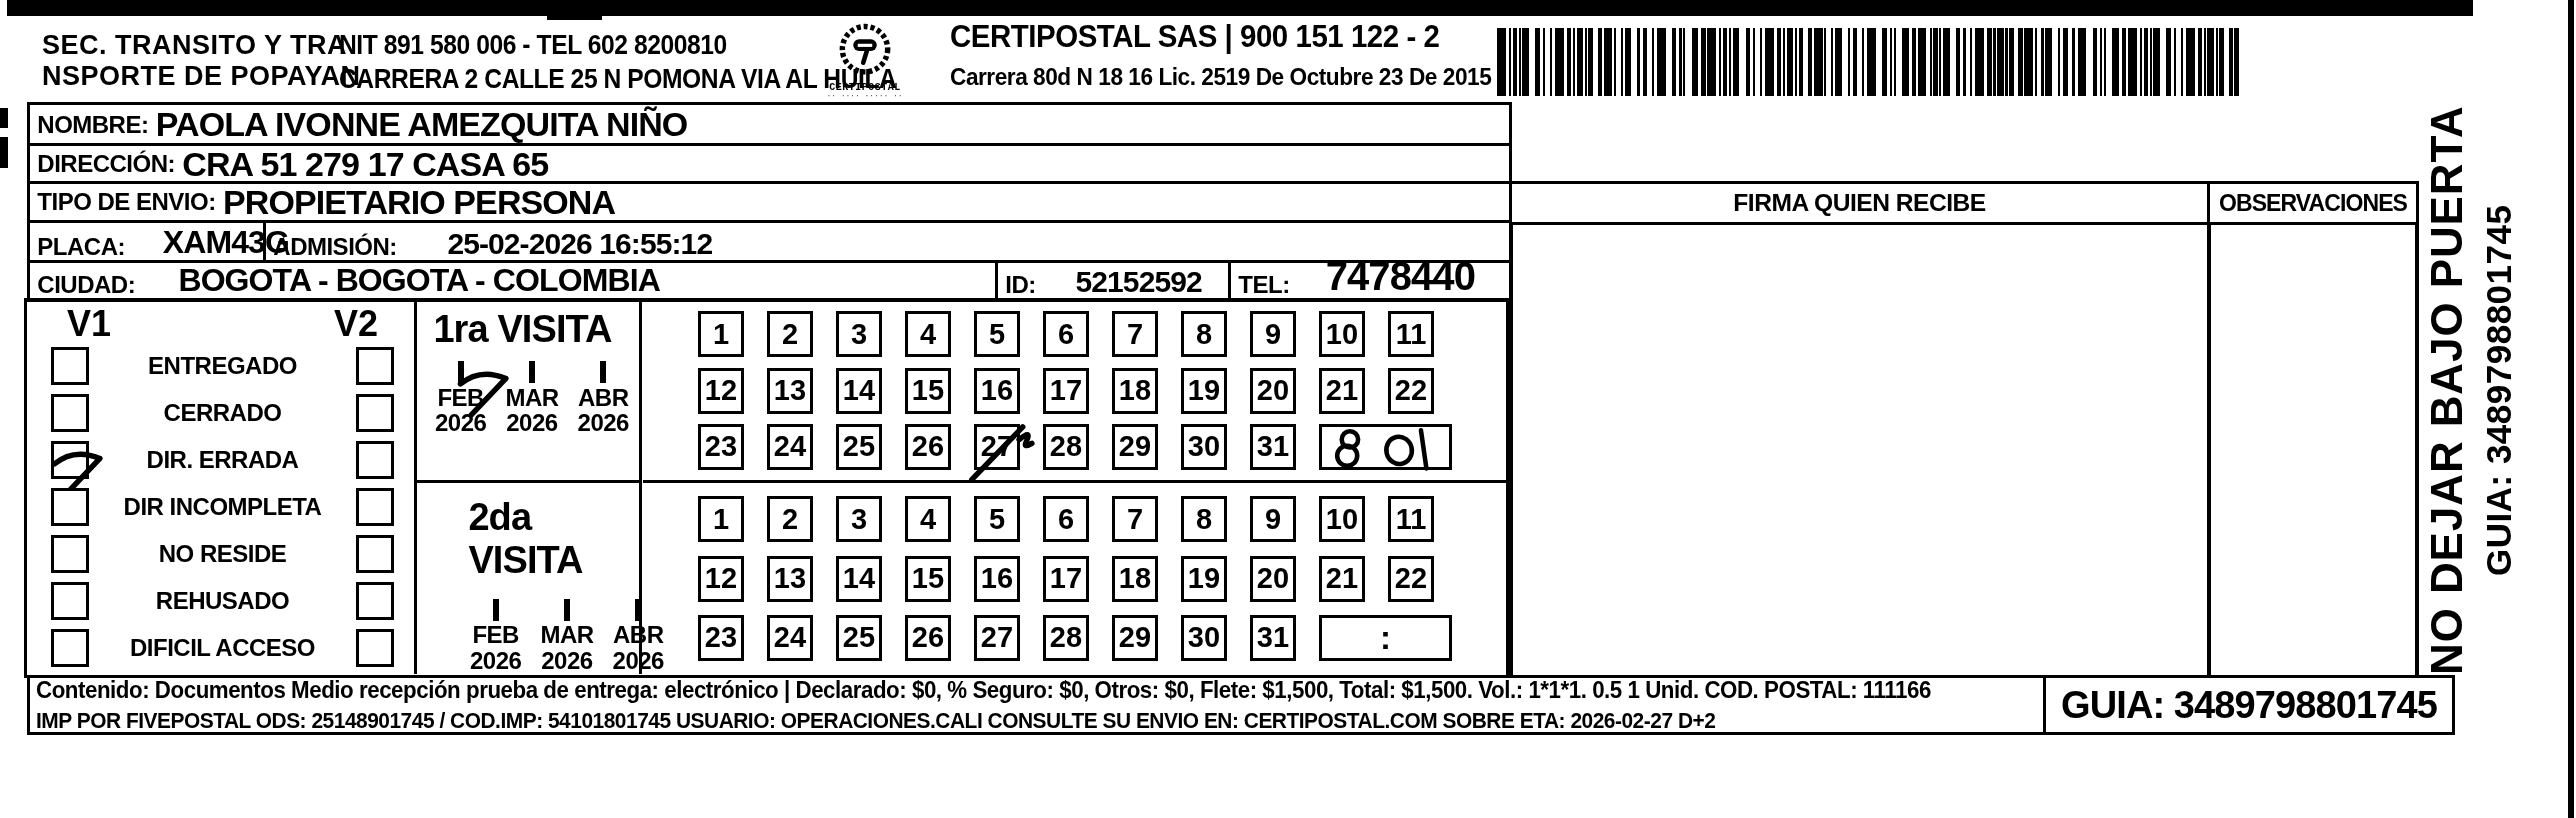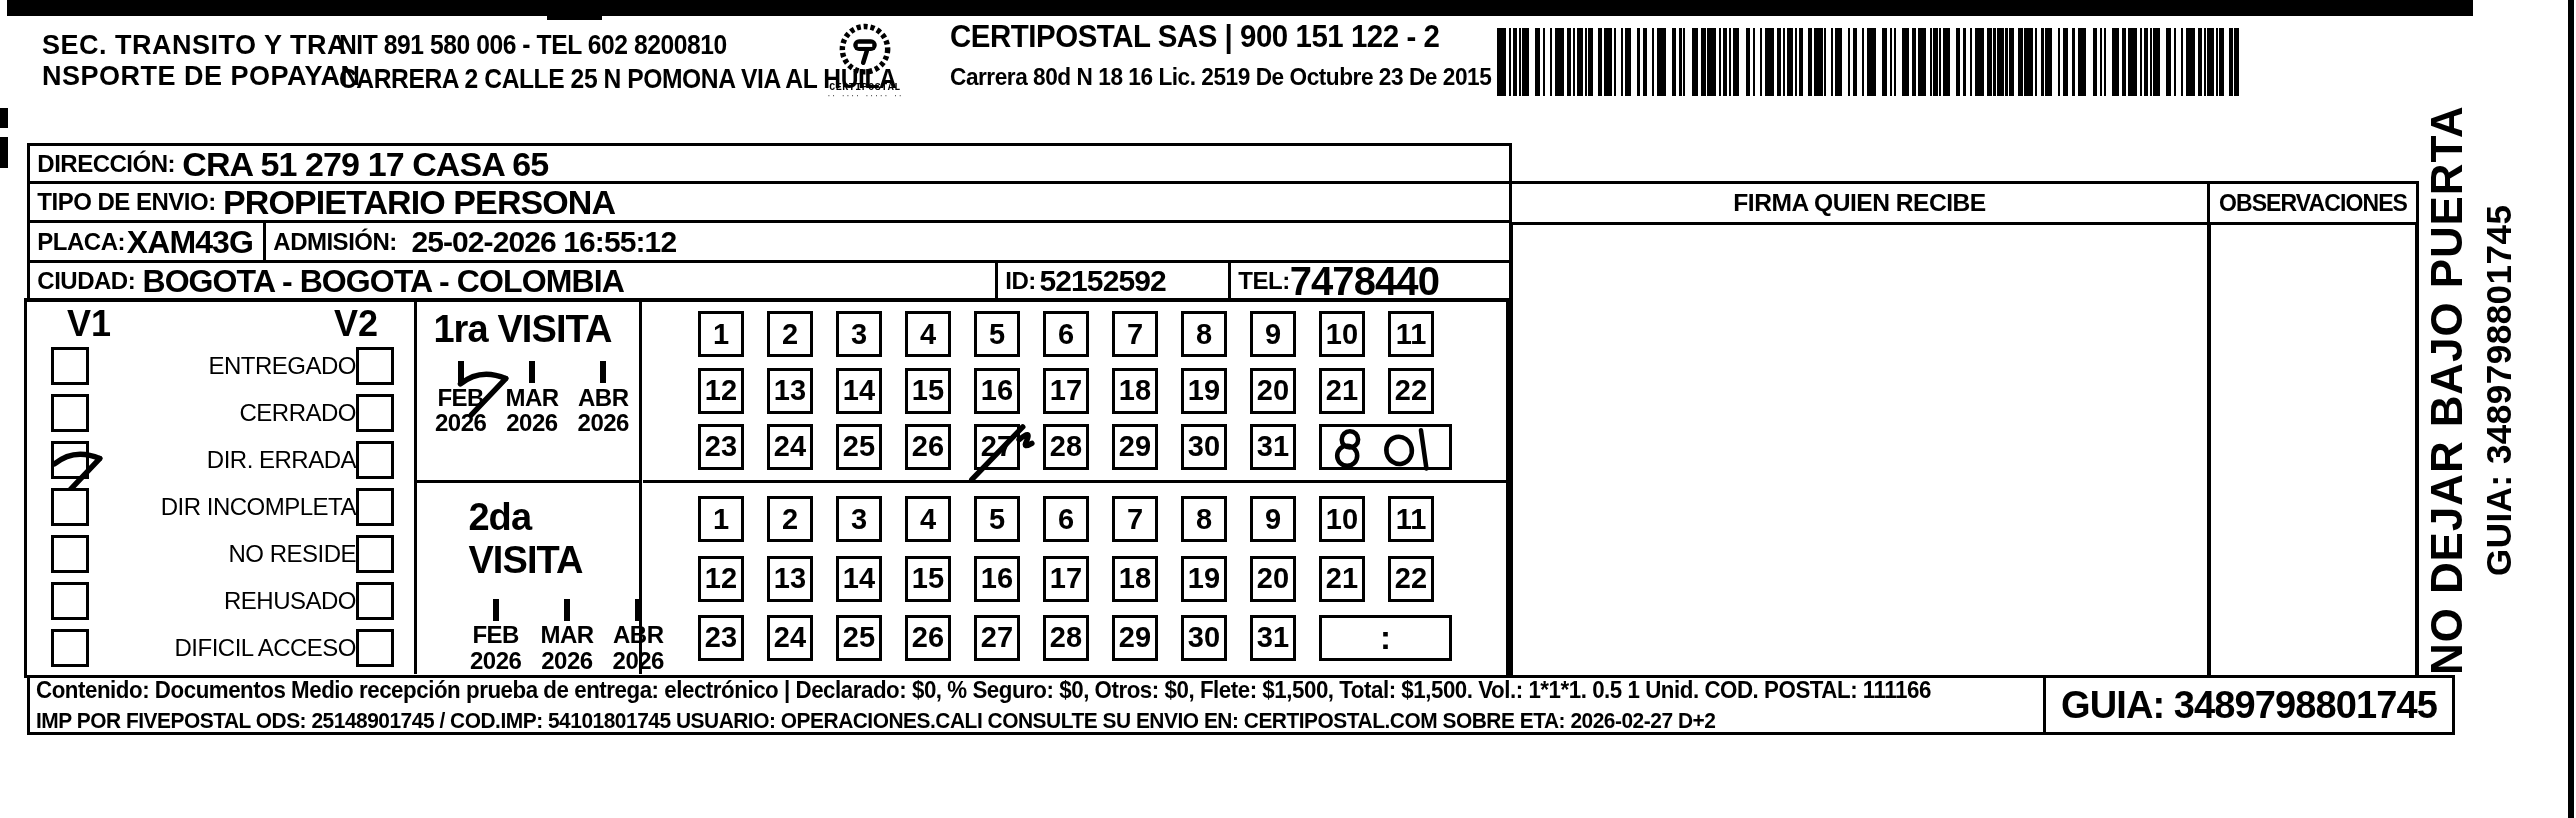--- a/index.html
+++ b/index.html
@@ -27,31 +27,31 @@
   .logo{left:815px;top:22px;width:100px;text-align:center;font-family:Liberation Mono, monospace;}
   .logo .lg-txt{font-size:10px;font-weight:bold;letter-spacing:0.5px;margin-top:-1.8px;}
   .logo .lg-tag{font-size:6.4px;letter-spacing:0.9px;color:#222;}
   .barcode{left:1497px;top:28px;width:742px;height:68px;display:flex;align-items:stretch;overflow:hidden;}
   .barcode i{display:block;background:#000;height:100%;flex:0 0 auto;}
 
   
   .lrow{left:27px;width:1485px;background:#fff;display:flex;align-items:center;}
   .lab{font-size:24px;font-weight:bold;letter-spacing:-0.5px;margin:0 7.3px 0 7.3px;white-space:nowrap;}
   .val{font-size:34px;font-weight:bold;letter-spacing:-0.9px;white-space:nowrap;}
-  .cell{display:flex;align-items:center;height:100%;box-sizing:border-box;}
+  .cell{display:flex;align-items:flex-end;height:100%;box-sizing:border-box;gap:36px;}
   .cdiv{border-left:3.6px solid #000;}
 
   
   .visits{left:24px;top:298px;width:1485px;height:380px;}
   .vpanel{left:0;top:0;width:390px;height:373px;border-right:3.6px solid #000;box-sizing:border-box;}
   .vhead{display:flex;justify-content:space-between;padding:1.8px 36px 0 40px;font-size:36px;font-weight:bold;height:40px;}
   .vrows{display:flex;flex-direction:column;padding:0 20px 0 24px;}
   .vrow{display:flex;align-items:center;height:47px;}
   .cbx{position:relative;width:38px;height:38px;border:3.6px solid #000;box-sizing:border-box;flex:0 0 auto;background:#fff;}
-  .vrow .slab{flex:1;text-align:right;font-size:24px;font-weight:normal;letter-spacing:-0.5px;}
+  .vrow .slab{flex:1;text-align:center;font-size:24px;font-weight:bold;letter-spacing:-0.5px;}
   .mark-svg{position:absolute;pointer-events:none;}
 
   .visit1{left:390px;top:0;width:225px;height:179px;border-right:3.6px solid #000;box-sizing:border-box;}
   .visit2{left:390px;top:179px;width:225px;height:194px;border-right:3.6px solid #000;border-top:3.6px solid #000;box-sizing:border-box;padding-left:35px;}
   .vtitle{font-size:38px;font-weight:bold;letter-spacing:-0.9px;margin:7.3px 0 0 16.4px;}
   .months{display:flex;gap:19px;padding-left:18px;margin-top:12.8px;}
   .month{text-align:center;}
   .month .cbx{width:42px;height:42px;margin:0 auto;}
   .mlabel{font-size:24px;font-weight:bold;line-height:25.5px;margin-top:4.6px;letter-spacing:-0.5px;}
 
@@ -213,20 +213,24 @@
       <i style="width: 8.8px; margin-right: 3.1px;"></i>
       <i style="width: 4.4px; margin-right: 1.6px;"></i>
       <i style="width: 2.2px; margin-right: 1.6px;"></i>
       <i style="width: 6.6px; margin-right: 1.6px;"></i>
       <i style="width: 2.2px; margin-right: 1.6px;"></i>
       <i style="width: 4.4px; margin-right: 4.7px;"></i>
       <i style="width: 4.4px; margin-right: 1.6px;"></i>
       <i style="width: 8.8px; margin-right: 1.6px;"></i>
     </div>
 
+  <div class="abs lrow box" style="top:102px;height:45px;">
+    <span class="lab">NOMBRE:</span>
+    <span class="val">PAOLA IVONNE AMEZQUITA NIÑO</span>
+  </div>
   <div class="abs lrow box" style="top:143px;height:42px;">
     <span class="lab">DIRECCIÓN:</span>
     <span class="val">CRA 51 279 17 CASA 65</span>
   </div>
   <div class="abs lrow box" style="top:181px;height:42px;">
     <span class="lab">TIPO DE ENVIO:</span>
     <span class="val">PROPIETARIO PERSONA</span>
   </div>
   <div class="abs lrow box" style="top:220px;height:44px;padding:0;">
     <div class="cell" style="width:233px;">

